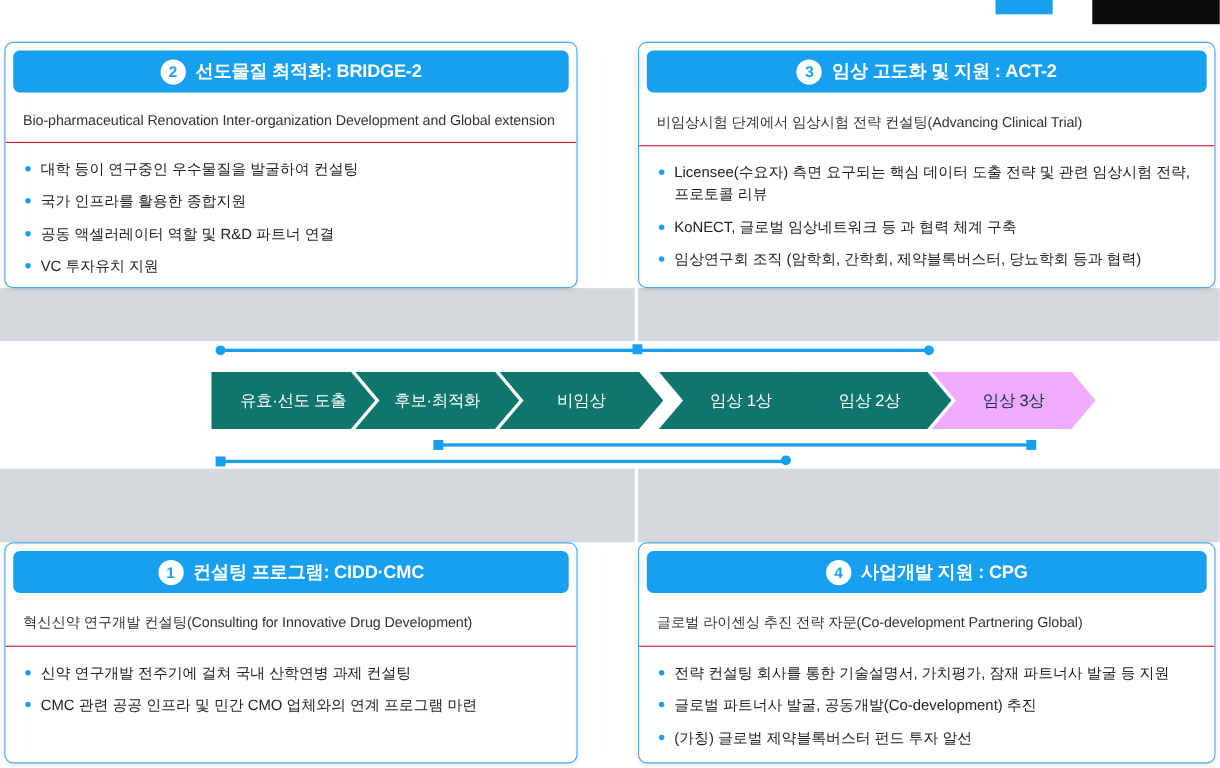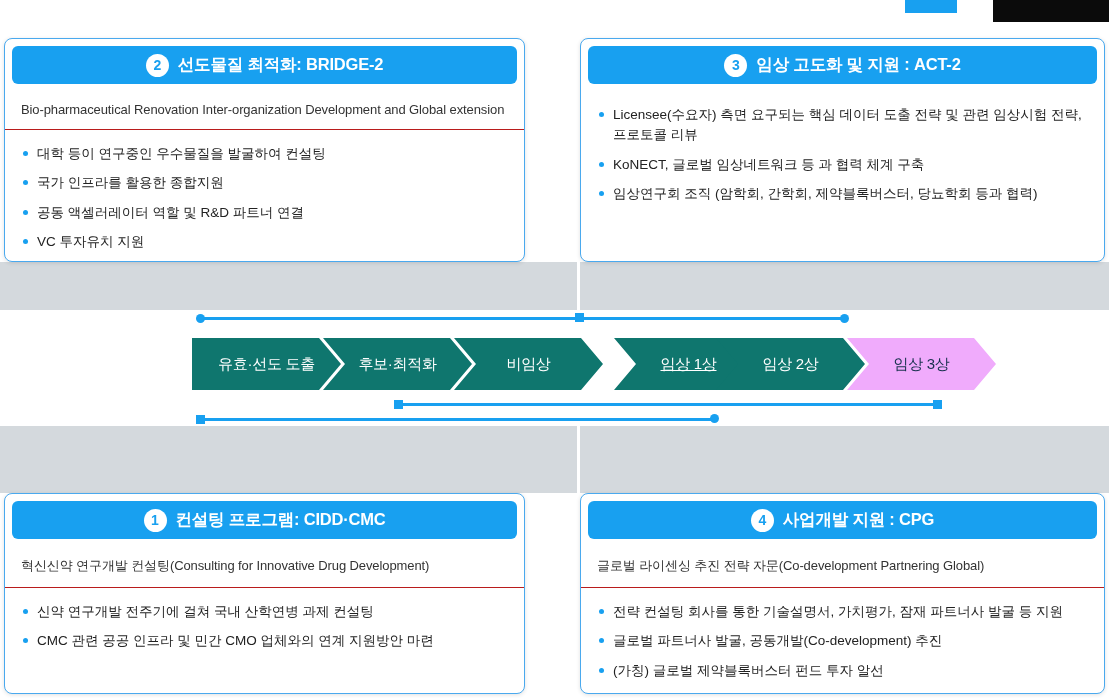--- a/index.html
+++ b/index.html
@@ -52,21 +52,21 @@
   .chev {
     position:absolute; top:338px; height:52px; width:149px;
     display:flex; align-items:center; justify-content:center;
     background:#0f766e; color:#fff; font-size:15px; letter-spacing:-0.3px;
   }
   .chev-first { clip-path:polygon(0 0, calc(100% - 22px) 0, 100% 50%, calc(100% - 22px) 100%, 0 100%); }
   .chev-mid   { clip-path:polygon(0 0, calc(100% - 22px) 0, 100% 50%, calc(100% - 22px) 100%, 0 100%, 22px 50%); }
   .chev-last  { clip-path:polygon(0 0, calc(100% - 22px) 0, 100% 50%, calc(100% - 22px) 100%, 0 100%, 22px 50%);
                 background:#f0abfc; color:#16304d; }
   .c0 { left:192px; } .c1 { left:323px; } .c2 { left:454px; }
-  .c3 { left:614px;text-decoration:underline; } .c4 { left:716px; } .c5 { left:847px; }
+  .c3 { left:599px; } .c4 { left:716px; } .c5 { left:847px; }
 
   
   .rline { position:absolute; height:3px; background:#18a0f0; }
   .rl-top { left:200px; top:317px; width:645px; }
   .rl-mid { left:398px; top:403px; width:540px; }
   .rl-bot { left:200px; top:418px; width:515px; }
   .mk { position:absolute; width:9px; height:9px; background:#18a0f0; }
   .mk.round { border-radius:50%; }
   .mk-a1 { left:196px; top:314px; } 
   .mk-a2 { left:840px; top:314px; } 
@@ -113,20 +113,21 @@
           <span>VC 투자유치 지원</span>
         </li>
     </ul>
   </section>
 
   <section class="card card-tr">
     <header class="card-head">
       <span class="num">3</span>
       <h2 class="card-title">임상 고도화 및 지원 : ACT-2</h2>
     </header>
+    <p class="card-sub">비임상시험 단계에서 임상시험 전략 컨설팅(Advancing Clinical Trial)</p>
     <ul class="card-list">
       <li class="bullet">
           <span class="dot"></span>
           <span>Licensee(수요자) 측면 요구되는 핵심 데이터 도출 전략 및 관련 임상시험 전략, 프로토콜 리뷰</span>
         </li>
       <li class="bullet">
           <span class="dot"></span>
           <span>KoNECT, 글로벌 임상네트워크 등 과 협력 체계 구축</span>
         </li>
       <li class="bullet">
@@ -142,21 +143,21 @@
       <h2 class="card-title">컨설팅 프로그램: CIDD·CMC</h2>
     </header>
     <p class="card-sub">혁신신약 연구개발 컨설팅(Consulting for Innovative Drug Development)</p>
     <ul class="card-list">
       <li class="bullet">
           <span class="dot"></span>
           <span>신약 연구개발 전주기에 걸쳐 국내 산학연병 과제 컨설팅</span>
         </li>
       <li class="bullet">
           <span class="dot"></span>
-          <span>CMC 관련 공공 인프라 및 민간 CMO 업체와의 연계 지원방안 마련</span>
+          <span>CMC 관련 공공 인프라 및 민간 CMO 업체와의 연계 프로그램 마련</span>
         </li>
     </ul>
   </section>
 
   <section class="card card-br">
     <header class="card-head">
       <span class="num">4</span>
       <h2 class="card-title">사업개발 지원 : CPG</h2>
     </header>
     <p class="card-sub">글로벌 라이센싱 추진 전략 자문(Co-development Partnering Global)</p>

